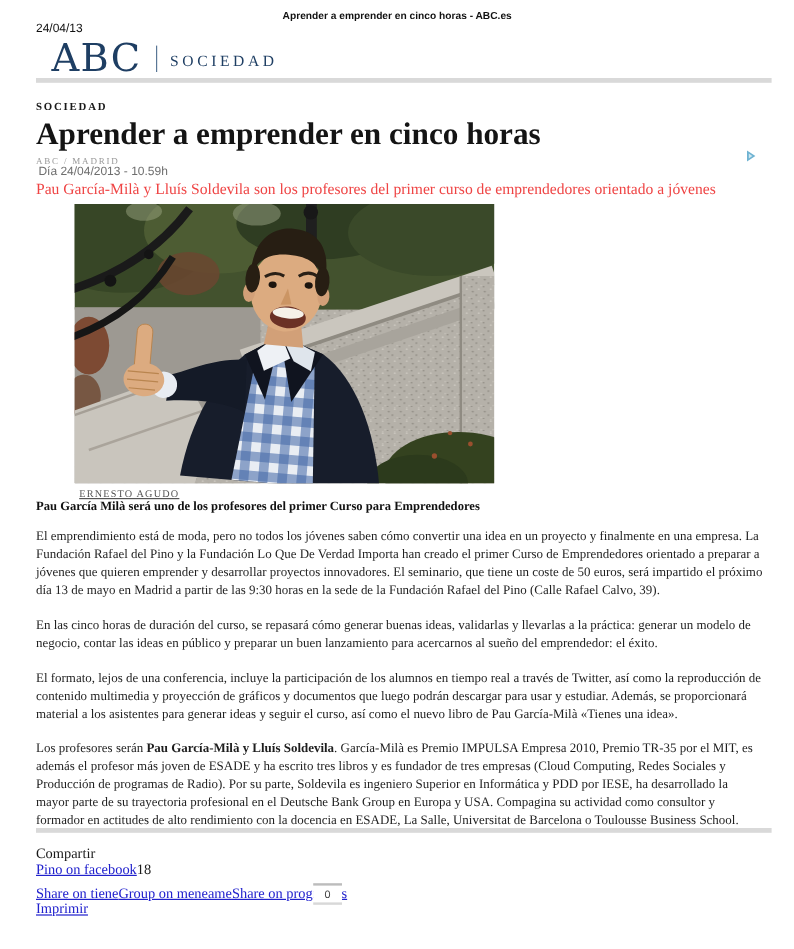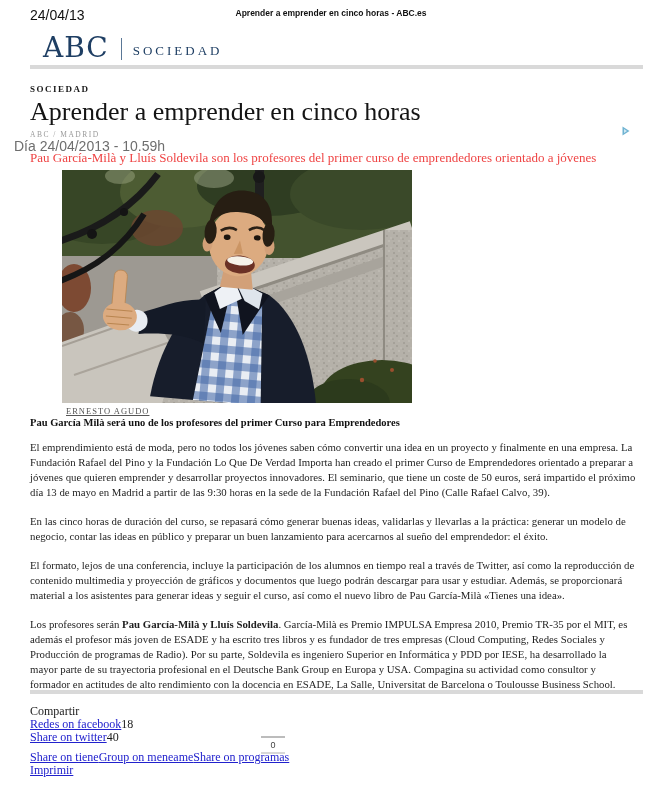--- a/index.html
+++ b/index.html
@@ -1,35 +1,35 @@
 <!DOCTYPE html>
 <html><head>
 <meta charset="utf-8">
 <style>
   * { margin:0; padding:0; box-sizing:border-box; }
   html,body { background:#ffffff; }
   body { width:662px; font-family:"Liberation Serif", serif; color:#1e1e1e; }
   .page { position:relative; width:662px; height:791px; background:#fff; overflow:hidden; }
 
   
-  .print-date { position:absolute; top:7px; left:30px; font-family:"Liberation Sans",sans-serif; font-size:14px; color:#111; }
+  .print-date { position:absolute; top:19px; left:30px; font-family:"Liberation Sans",sans-serif; font-size:10px; color:#111; }
   .print-title { position:absolute; top:8px; left:0; width:662px; text-align:center; font-family:"Liberation Sans",sans-serif; font-size:8.5px; color:#111;font-weight:bold; }
 
   
   .masthead { position:absolute; top:34px; left:43px; display:flex; align-items:flex-end; }
-  .abc-logo { font-family:"DejaVu Serif", serif; font-size:28px; line-height:28px; color:#1e3e63; letter-spacing:1px; }
+  .abc-logo { font-family:"DejaVu Serif", serif; font-size:32px; line-height:28px; color:#1e3e63; letter-spacing:1px; }
   .mast-sep { width:1px; height:22px; background:#5a7796; margin:0 11px 2px 12px; }
   .mast-section { font-size:13px; color:#1e3e63; letter-spacing:3px; padding-bottom:3px; }
   .header-rule { position:absolute; top:65px; left:30px; width:613px; height:4px; background:#d9d9d9; }
 
   
   .section-label { position:absolute; top:84px; left:30px; font-size:9px; font-weight:bold; letter-spacing:1.5px; color:#1a1a1a; }
-  .headline { position:absolute; top:97px; left:30px; width:600px; font-size:26px; font-weight:normal; color:#141414; }
+  .headline { position:absolute; top:97px; left:30px; width:600px; font-size:26px; font-weight:bold; color:#141414; }
   .byline { position:absolute; top:130px; left:30px; font-size:7.5px; letter-spacing:1.5px; color:#9a9a9a; }
-  .dateline { position:absolute; top:138px; left:14px; font-family:"Liberation Sans",sans-serif; font-size:14px; color:#6e6e6e; }
+  .dateline { position:absolute; top:138px; left:32px; font-family:"Liberation Sans",sans-serif; font-size:10px; color:#6e6e6e; }
   .adchoices { position:absolute; top:123px; left:620px; width:12px; height:12px; cursor:pointer; }
   .subtitle { position:absolute; top:150px; left:30px; width:604px; font-size:13px; color:#ef4444; }
 
   
   .photo-wrap { position:absolute; top:170px; left:62px; width:350px; height:233px; overflow:hidden; }
   .photo-credit { position:absolute; top:406px; left:66px; font-size:8.5px; letter-spacing:1px; color:#555;text-decoration:underline; }
   .photo-caption { position:absolute; top:417px; left:30px; width:604px; font-size:10.5px; font-weight:bold; color:#111; }
 
   
   .body-copy { position:absolute; top:440px; left:30px; width:606px; }
@@ -176,22 +176,21 @@
     <p>El emprendimiento está de moda, pero no todos los jóvenes saben cómo convertir una idea en un proyecto y finalmente en una empresa. La Fundación Rafael del Pino y la Fundación Lo Que De Verdad Importa han creado el primer Curso de Emprendedores orientado a preparar a jóvenes que quieren emprender y desarrollar proyectos innovadores. El seminario, que tiene un coste de 50 euros, será impartido el próximo día 13 de mayo en Madrid a partir de las 9:30 horas en la sede de la Fundación Rafael del Pino (Calle Rafael Calvo, 39).</p>
     <p>En las cinco horas de duración del curso, se repasará cómo generar buenas ideas, validarlas y llevarlas a la práctica: generar un modelo de negocio, contar las ideas en público y preparar un buen lanzamiento para acercarnos al sueño del emprendedor: el éxito.</p>
     <p>El formato, lejos de una conferencia, incluye la participación de los alumnos en tiempo real a través de Twitter, así como la reproducción de contenido multimedia y proyección de gráficos y documentos que luego podrán descargar para usar y estudiar. Además, se proporcionará material a los asistentes para generar ideas y seguir el curso, así como el nuevo libro de Pau García-Milà «Tienes una idea».</p>
     <p><span>Los profesores serán </span><b>Pau García-Milà y Lluís Soldevila</b><span>. García-Milà es Premio IMPULSA Empresa 2010, Premio TR-35 por el MIT, es además el profesor más joven de ESADE y ha escrito tres libros y es fundador de tres empresas (Cloud Computing, Redes Sociales y Producción de programas de Radio). Por su parte, Soldevila es ingeniero Superior en Informática y PDD por IESE, ha desarrollado la mayor parte de su trayectoria profesional en el Deutsche Bank Group en Europa y USA. Compagina su actividad como consultor y formador en actitudes de alto rendimiento con la docencia en ESADE, La Salle, Universitat de Barcelona o Toulousse Business School.</span></p>
   </div>
 
   <div class="content-divider"></div>
 
   <div class="share">
     <div class="row">Compartir</div>
-    <div class="row"><a>Redes on facebook</a><span class="share-count">18</span></div>
-    <div class="row"><a>Share on twitter</a><span class="share-count">40</span></div>
+    <div class="row"><a>Pino on facebook</a><span class="share-count">18</span></div>
     <div class="gap"></div>
     <div class="row"><a>Share on tiene</a><a>Group on meneame</a><a>Share on programas</a></div>
     <div class="row"><a>Imprimir</a></div>
   </div>
 
   <div class="counter-badge">0</div>
 
 </div>
 
 </body></html>

